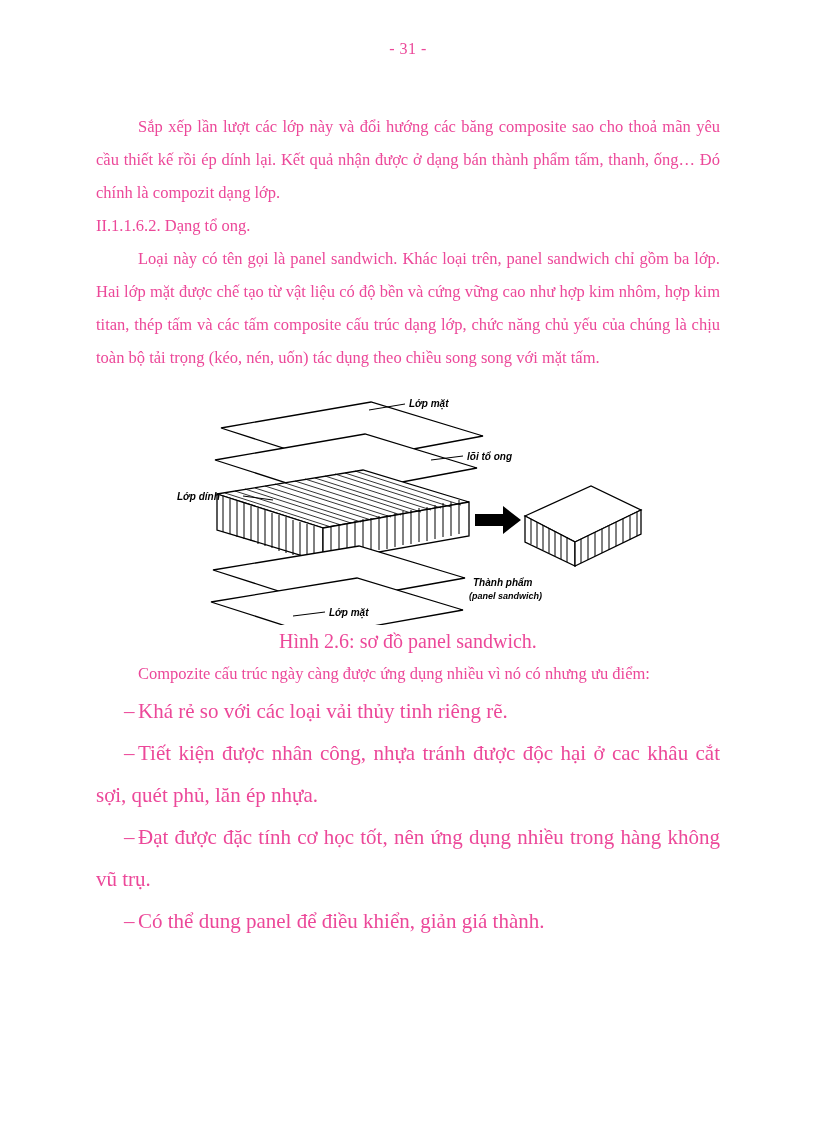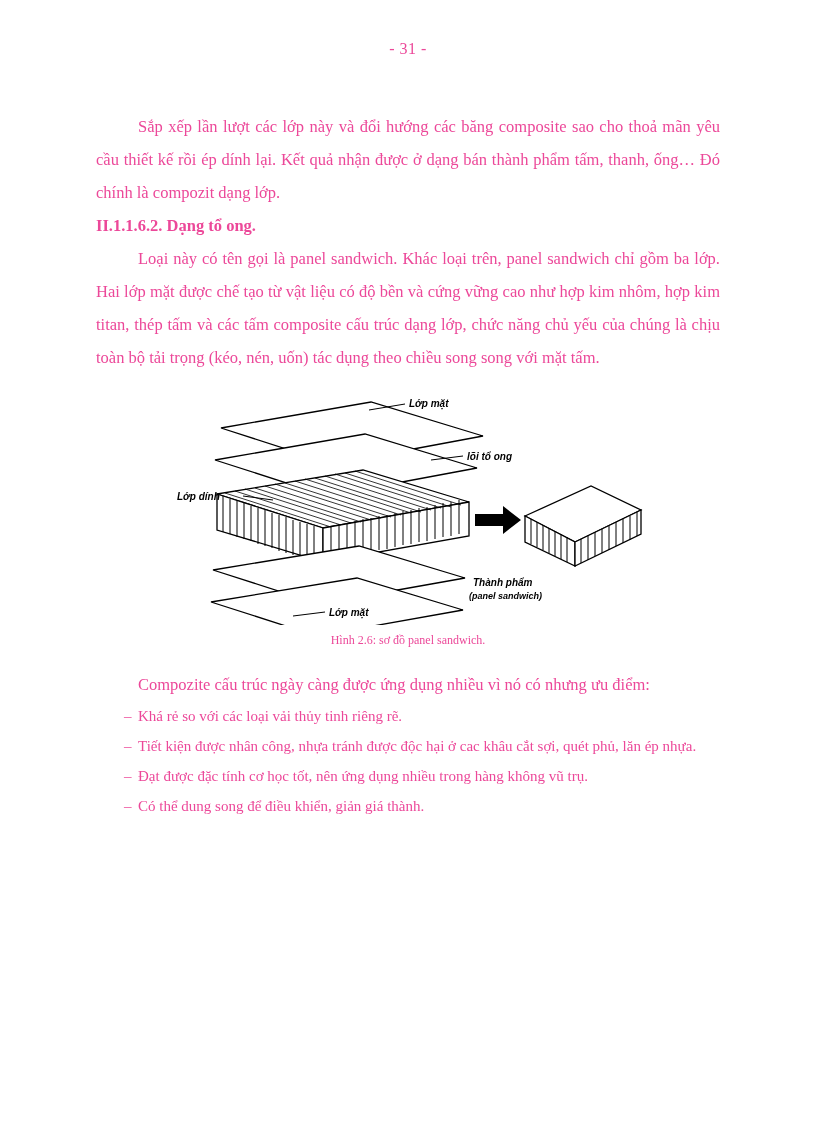--- a/index.html
+++ b/index.html
@@ -37,56 +37,55 @@
     text-justify: inter-word;
     margin: 0 0 0 0;
   }
   .para.indent {
     text-indent: 42px;
     font-family: Liberation Serif, serif;
   }
   .heading {
     font-size: 16.5px;
     line-height: 2.0;
-    font-weight: bold;
+    font-weight: normal;
     margin: 0;
   }
   .figure {
     margin-top: 16px;
     text-align: center;
   }
   .figure svg {
     display: block;
     margin: 0 auto;
   }
   .figcaption {
-    font-size: 12px;
+    font-size: 20px;
     text-align: center;
-    margin-top: 6px;
     line-height: 1.6;
   }
   .bullets {
     margin: 0;
     padding: 0;
     list-style: none;
   }
   .bullet-item {
-    font-size: 15px;
+    font-size: 21px;
     line-height: 2.0;
     text-align: justify;
     position: relative;
     padding-left: 0;
   }
   .bullet-item .dash {
     display: inline-block;
     width: 42px;
     text-indent: 28px;
   }
   .after-fig {
-    margin-top: 18px;
+    margin-top: 0;
   }
 </style>
 </head>
 <body>
 
 <div class="page">
   <div class="content">
 
     <div class="page-number">- 31 -</div>
 
@@ -213,17 +212,17 @@
       </svg>
       <div class="figcaption">Hình 2.6: sơ đồ panel sandwich.</div>
     </div>
 
     <p class="para indent after-fig">Compozite cấu trúc ngày càng được ứng dụng nhiều vì nó có nhưng ưu điểm:</p>
 
     <ul class="bullets">
       <li class="bullet-item"><span class="dash">–</span><span>Khá rẻ so với các loại vải thủy tinh riêng rẽ.</span></li>
       <li class="bullet-item"><span class="dash">–</span><span>Tiết kiện được nhân công, nhựa tránh được độc hại ở cac khâu cắt sợi, quét phủ, lăn ép nhựa.</span></li>
       <li class="bullet-item"><span class="dash">–</span><span>Đạt được đặc tính cơ học tốt, nên ứng dụng nhiều trong hàng không vũ trụ.</span></li>
-      <li class="bullet-item"><span class="dash">–</span><span>Có thể dung song để điều khiển, giản giá thành.</span></li>
+      <li class="bullet-item"><span class="dash">–</span><span>Có thể dung panel để điều khiển, giản giá thành.</span></li>
     </ul>
 
   </div>
 </div>
 
 </body></html>

